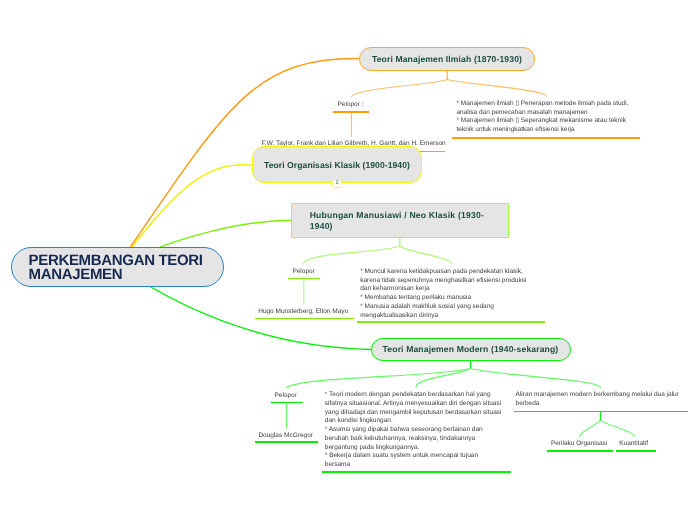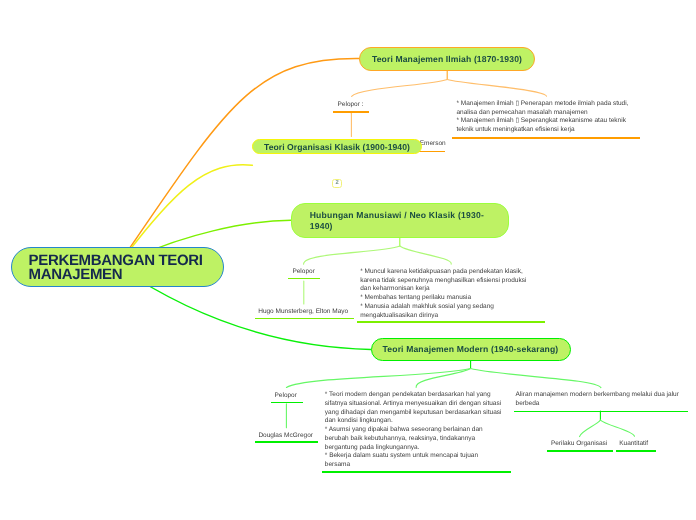--- a/index.html
+++ b/index.html
@@ -1,34 +1,34 @@
 <!DOCTYPE html>
 <html><head>
 <meta charset="utf-8">
 <style>
   html,body{margin:0;padding:0;}
   body{width:696px;height:520px;background:#ffffff;overflow:hidden;
        font-family:"Liberation Sans",sans-serif;position:relative;
        -webkit-font-smoothing:antialiased;text-rendering:geometricPrecision;}
   #stage{position:absolute;left:0;top:0;width:696px;height:520px;}
   svg#links{position:absolute;left:0;top:0;width:696px;height:520px;}
-  .node{position:absolute;box-sizing:border-box;background:#bef264;
+  .node{position:absolute;box-sizing:border-box;background:#e5e5e5;
         display:flex;align-items:center;z-index:5;}
   .root{left:11px;top:246.5px;width:213px;height:40px;
         border:1.3px solid #2585cc;border-radius:20px;color:#14294d;
         font-weight:bold;font-size:15px;line-height:13.8px;
         letter-spacing:-0.33px;padding-left:16.6px;padding-top:2.8px;white-space:pre-line;}
   .ttl{color:#1b4d42;font-weight:bold;font-size:8.6px;letter-spacing:0.12px;}
   .n-ilmiah{left:359px;top:46.5px;width:176px;height:24px;
         border:1.45px solid #ffa726;border-radius:12px;justify-content:center;}
-  .n-klasik{left:252px;top:139px;width:170px;height:15px;
+  .n-klasik{left:252px;top:146px;width:170px;height:37px;
         border:1.45px solid #f5f50a;border-radius:12px;justify-content:center;}
   .n-klasik .ttl{letter-spacing:0.05px;}
   .n-neo{left:291px;top:203px;width:218px;height:35px;
-        border:1.45px solid #9cff3c;border-radius:14px;padding-left:17.7px;
+        border:1.45px solid #9cff3c;border-radius:1px;padding-left:17.7px;
         line-height:11px;white-space:pre-line;padding-top:1px;}
   .n-neo .ttl{letter-spacing:0.2px;line-height:11px;}
   .n-modern{left:370.5px;top:337.5px;width:200px;height:23.5px;
         border:1.45px solid #00f000;border-radius:12px;justify-content:center;align-items:center;}
   .n-modern .ttl{letter-spacing:0.13px;}
   .leaf{position:absolute;box-sizing:border-box;color:#3c3c3c;
         font-size:6.5px;line-height:8.7px;z-index:4;white-space:pre-line;}
   .bar{position:absolute;height:1.8px;z-index:3;}
   .badge{position:absolute;box-sizing:border-box;border:1.1px solid #f2f27a;
         color:#7f9b8f;font-size:5.8px;font-weight:bold;

